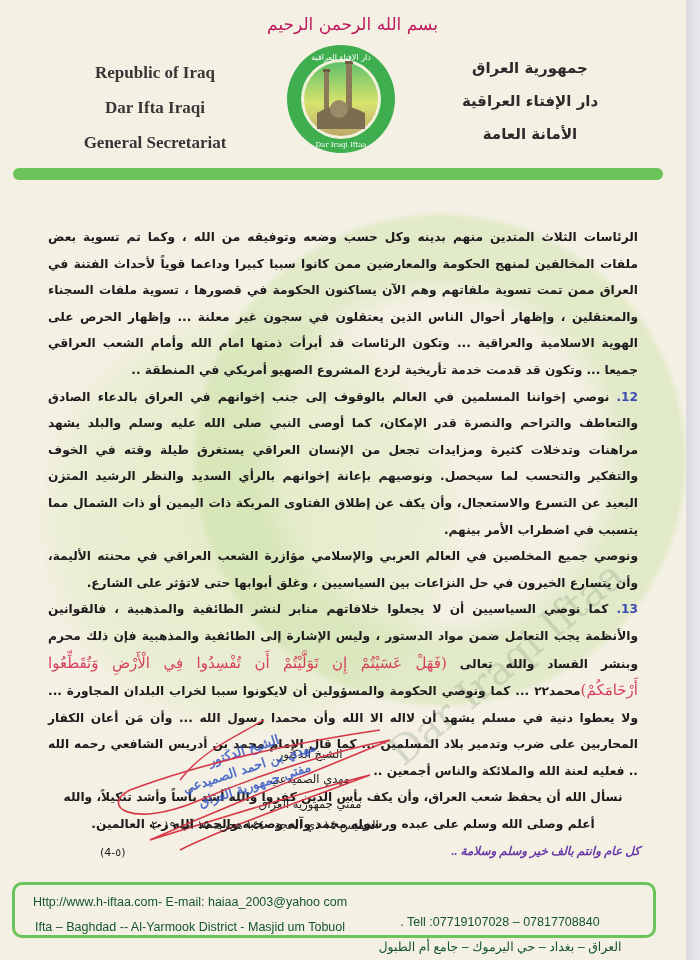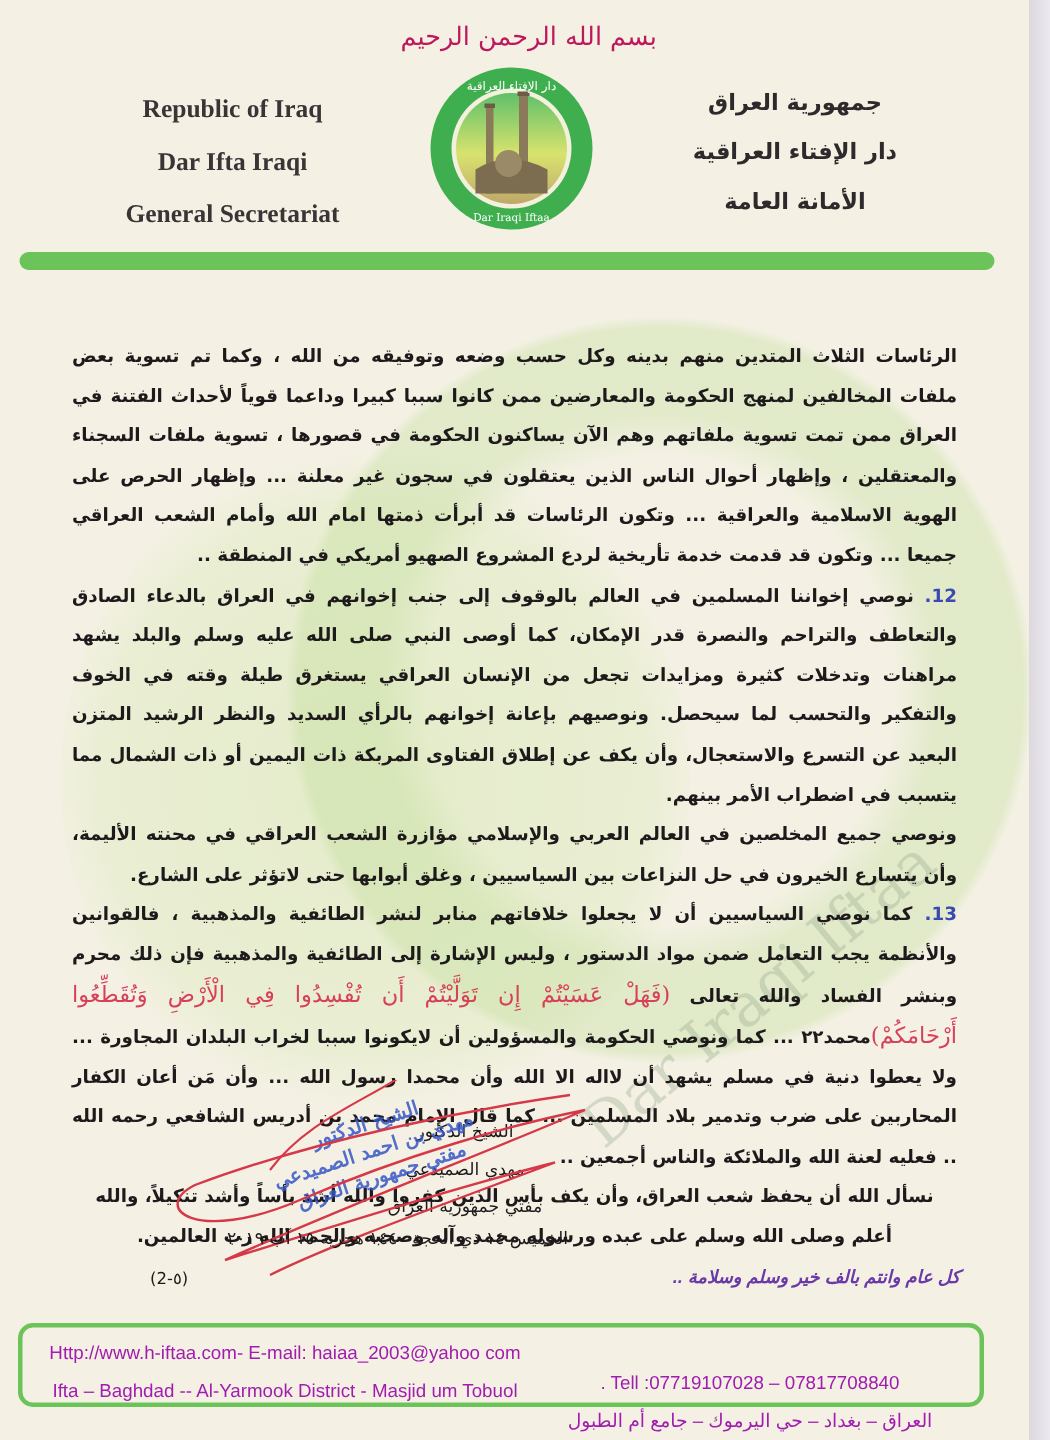--- a/index.html
+++ b/index.html
@@ -89,36 +89,36 @@
     position: absolute; left: 170px; top: 740px; width: 170px; height: 90px;
     transform: rotate(-18deg);
     color: #3656c6; font-family: "DejaVu Serif", serif; font-weight: bold;
     font-size: 13px; line-height: 18px; text-align: center; direction: rtl;
     opacity: 0.85;
   }
   .scribble { position: absolute; left: 90px; top: 720px; width: 320px; height: 140px; }
   .greeting {
     position: absolute; left: 380px; top: 844px; width: 260px;
     direction: rtl; text-align: right;
-    font-family: Liberation Sans, sans-serif; font-style: italic; font-weight: bold;
+    font-family: Liberation Serif, serif; font-style: italic; font-weight: bold;
     font-size: 12px; color: #6a3aa8;
   }
   .page-num {
     position: absolute; left: 100px; top: 846px;
     font-family: "DejaVu Sans", sans-serif; font-size: 11px; color: #1e1a1c;
   }
   
   .footer {
     position: absolute; left: 12px; top: 882px; width: 638px; height: 50px;
     border: 3px solid #6cc35a; border-radius: 10px;
   }
   .f-left, .f-right {
     position: absolute; top: 5px;
     font-family: "Liberation Sans", sans-serif; font-size: 12.5px;
-    color: #a21caf; line-height: 25px;
+    color: #14532d; line-height: 25px;
   }
   .f-left { left: 10px; width: 330px; text-align: center; }
   .f-right { left: 335px; width: 300px; text-align: center; margin-top: 20px; }
   .rtl { direction: rtl; }
 </style>
 </head>
 <body>
 
 <div class="page">
   <div class="watermark2"></div>
@@ -182,21 +182,21 @@
     <div>مفتي جمهورية العراق</div>
   </div>
 
   <svg class="scribble" viewBox="0 0 320 140">
     <path d="M290 10 C220 20 120 40 40 70 C10 85 40 110 110 80 C180 50 250 30 300 20 C230 50 150 80 60 120 C140 95 220 70 280 55 C200 85 130 110 90 130" fill="none" stroke="#d63848" stroke-width="1.6"></path>
     <path d="M200 -20 C170 10 120 20 90 60" fill="none" stroke="#d63848" stroke-width="1.4"></path>
   </svg>
 
   <div class="date-line">الخميس ١٤ ذي الحجة ١٤٤٠ هجرية ١٥ آب ٢٠١٩</div>
 
-  <div class="page-num">(2-٥)</div>
+  <div class="page-num">(4-٥)</div>
   <div class="greeting">كل عام وانتم بالف خير وسلم وسلامة ..</div>
 
   <div class="footer">
     <div class="f-left">
       <div>Http://www.h-iftaa.com- E-mail: haiaa_2003@yahoo com</div>
       <div>Ifta – Baghdad -- Al-Yarmook District - Masjid um Tobuol</div>
     </div>
     <div class="f-right">
       <div>. Tell :07719107028 – 07817708840</div>
       <div class="rtl">العراق – بغداد – حي اليرموك – جامع أم الطبول</div>

